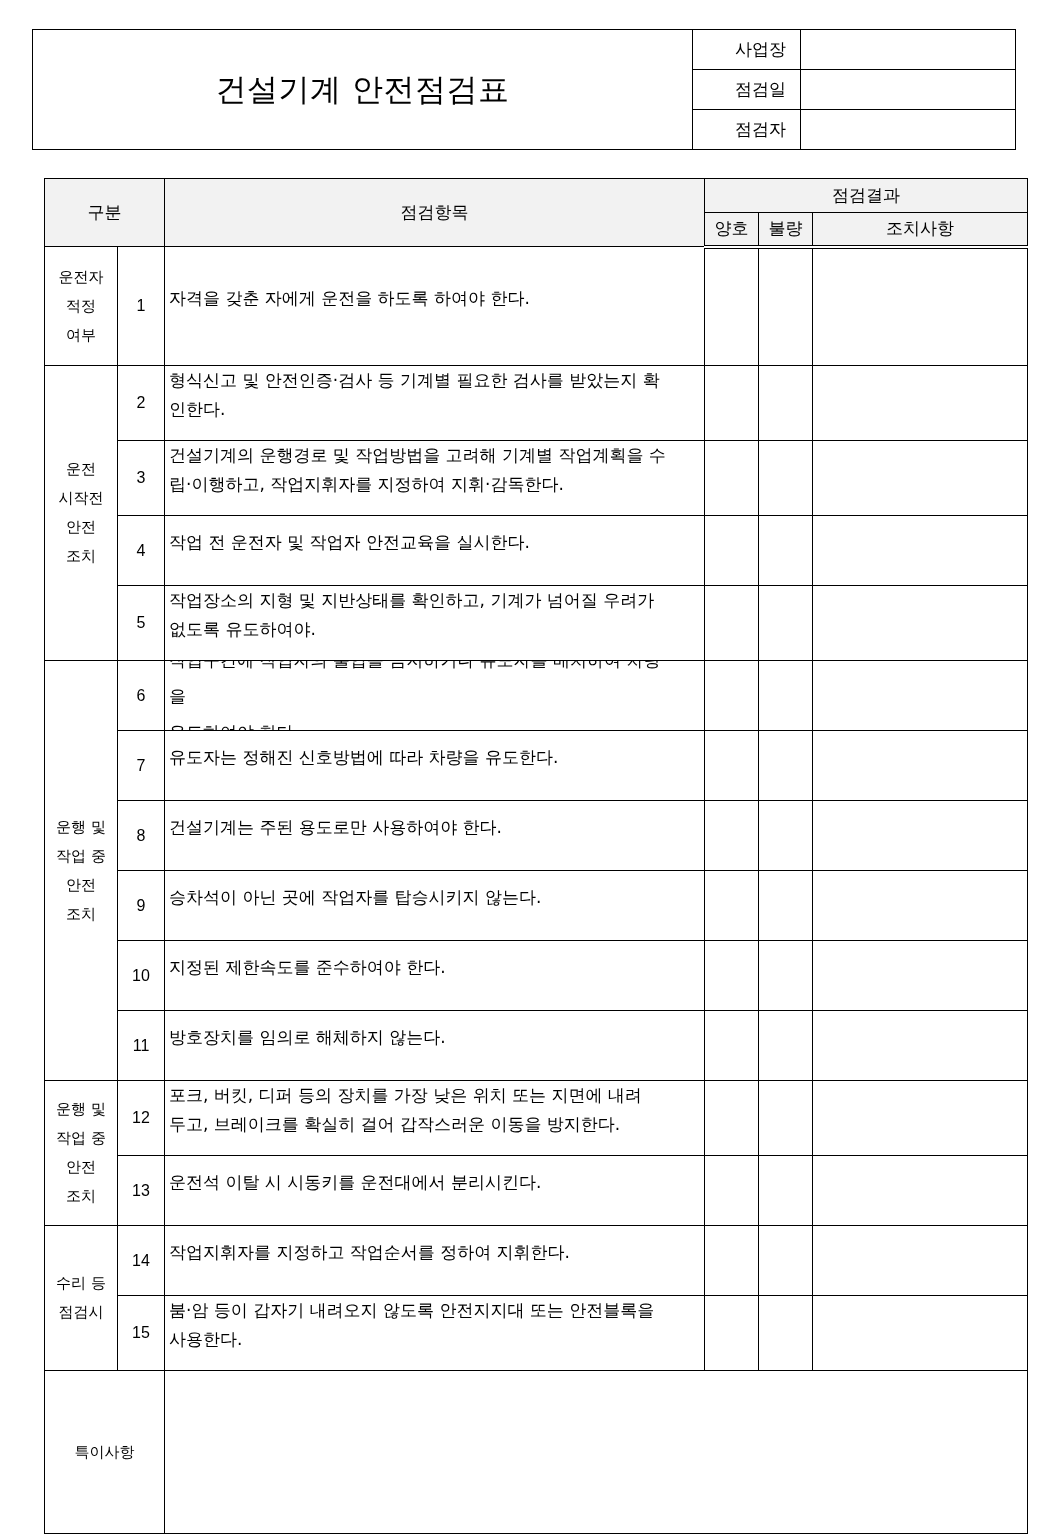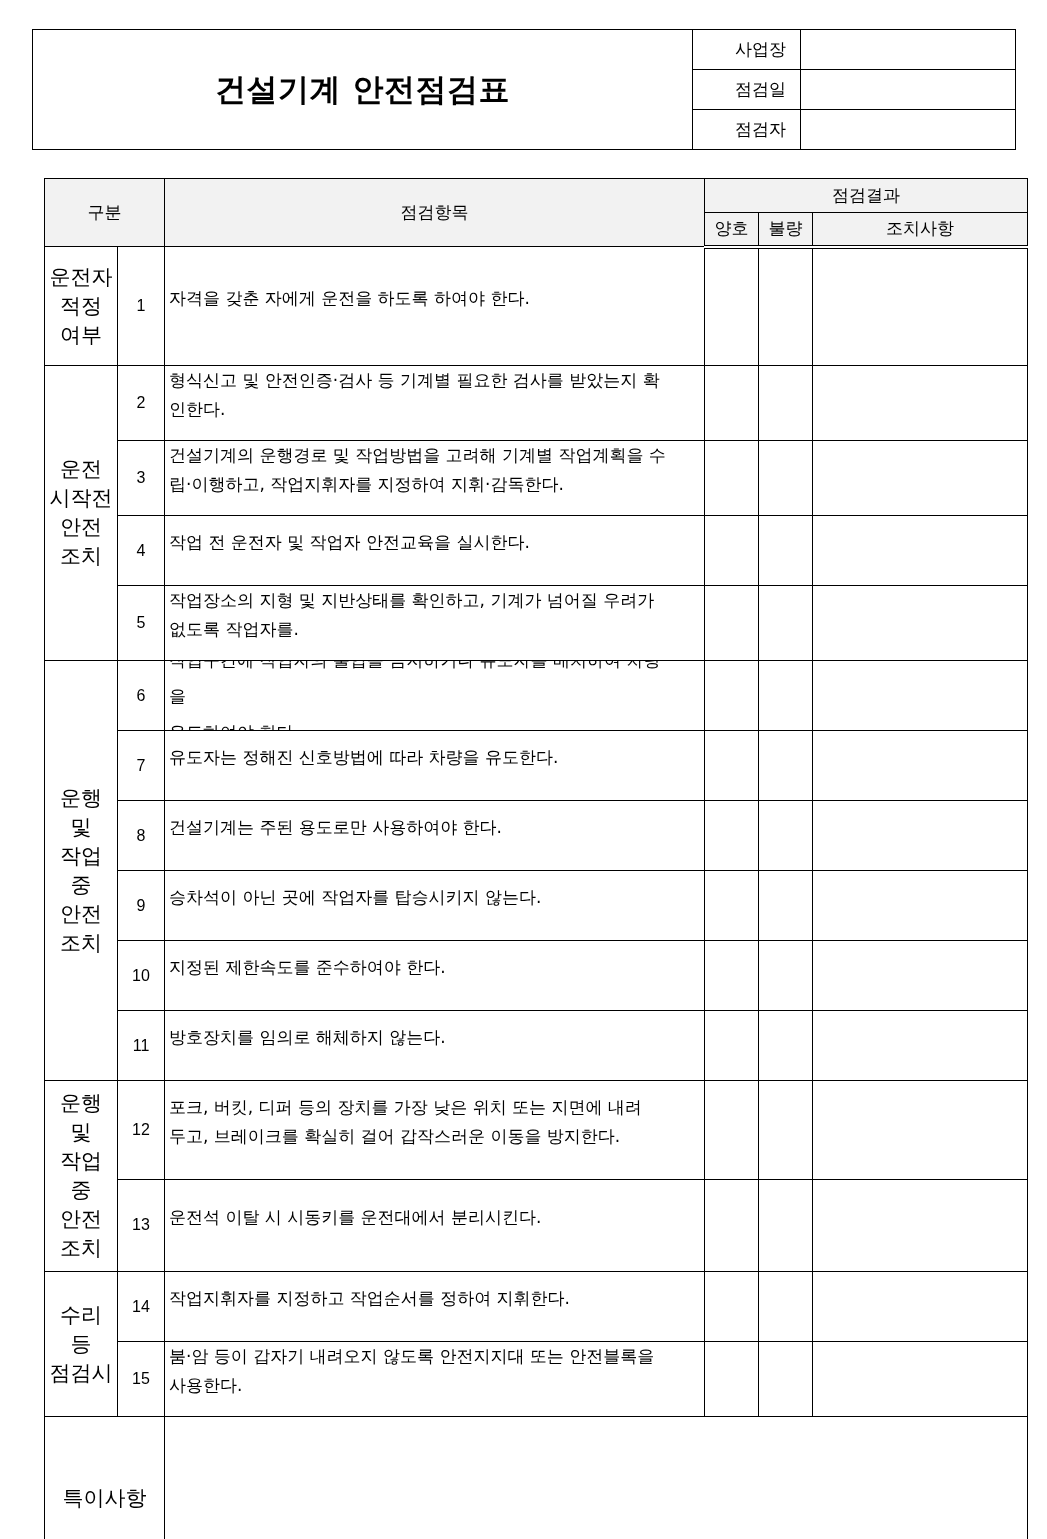--- a/index.html
+++ b/index.html
@@ -12,31 +12,31 @@
     }
     table { border-collapse: collapse; table-layout: fixed; }
     td { border: 1.5px solid #000; vertical-align: middle; overflow: hidden; }
 
     
     #title-table {
       position: absolute; left: 32px; top: 29px; width: 983px; height: 121px;
     }
     #title-table td { height: 40px; }
     .title-cell {
-      text-align: center; font-size: 31px; font-weight: bold; letter-spacing: 0.5px;
+      text-align: center; font-size: 31px; font-weight: normal; letter-spacing: 0.5px;
     }
     .meta-label { text-align: center; font-size: 17px; padding-left: 28px; }
 
     
     #main-table {
       position: absolute; left: 44px; top: 178px; width: 983px;
     }
     .hdr { background: #f2f2f2; text-align: center; font-size: 17px; }
     .hdr-bottom td { border-bottom: 4px double #000; }
-    .cat { text-align: center; line-height: 29px; font-size: 21px; padding: 8px 2px; }
+    .cat { text-align: center; line-height: 29px; font-size: 15px; padding: 0 2px; }
     .num { text-align: center; font-size: 16px; font-family: "Liberation Sans", sans-serif; }
     .item {
       text-align: left; padding: 0 4px 16px 4px; line-height: 29px; font-size: 17px;
       white-space: pre-line;
     }
     .item-clip { position: relative; height: 69px; overflow: hidden; }
     .item-clip span {
       position: absolute; left: 4px; right: 4px; top: 50%; transform: translateY(-50%);
       line-height: 36px; white-space: pre-line;
     }
@@ -125,21 +125,21 @@
   <tr class="row">
     <td class="num">4</td>
     <td class="item">작업 전 운전자 및 작업자 안전교육을 실시한다.</td>
     <td></td>
     <td></td>
     <td></td>
   </tr>
   <tr class="row">
     <td class="num">5</td>
     <td class="item">작업장소의 지형 및 지반상태를 확인하고, 기계가 넘어질 우려가
-없도록 작업자를.</td>
+없도록 유도하여야.</td>
     <td></td>
     <td></td>
     <td></td>
   </tr>
 
   <tr class="row">
     <td class="cat" rowspan="6" style="white-space:pre-line">운행 및
 작업 중
 안전
 조치</td>

